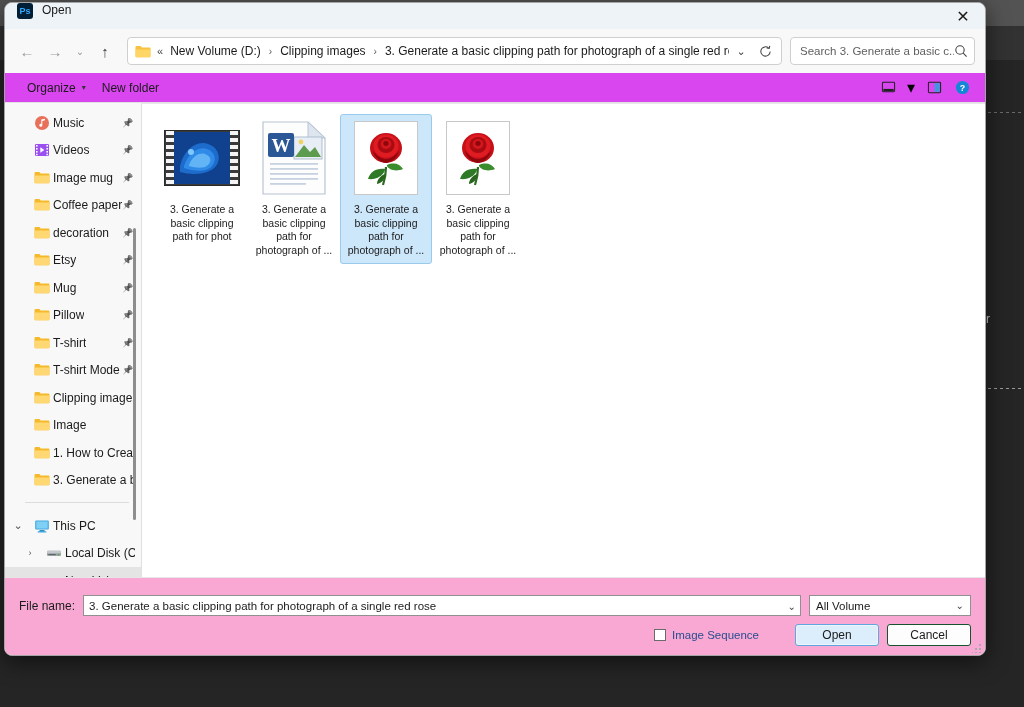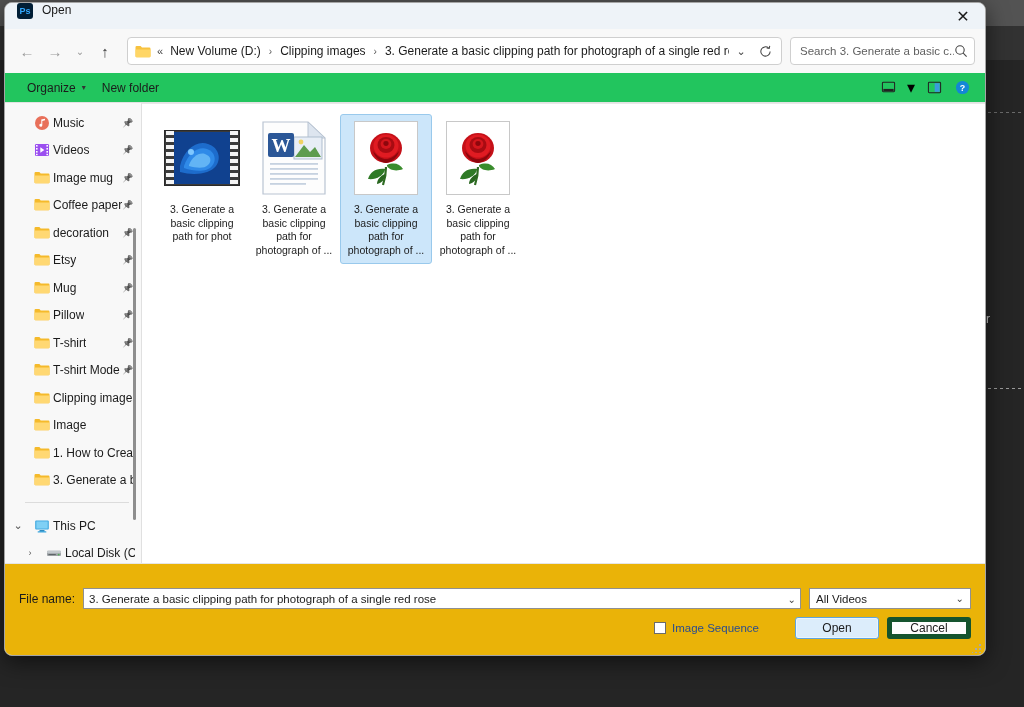--- a/index.html
+++ b/index.html
@@ -123,21 +123,21 @@
   .searchbox input {
     flex: 1 1 auto; border: 0; outline: 0; font-size: 11.5px;
     color: #4a4a4a; background: transparent; min-width: 0;
     font-family: "Liberation Sans", sans-serif;
   }
   .searchbox input::placeholder { color: #606060; }
 
   
   .toolbar {
     height: 30px; flex: 0 0 30px;
-    background: #22c55e;
+    background: #d946ef;
     display: flex; align-items: center;
     padding: 0 10px 0 14px;
     border-bottom: 1px solid #e2e2e2;
   }
   .tb-item {
     font-size: 12px; color: #1b1b1b; padding: 4px 8px; border-radius: 4px;
     display: flex; align-items: center; gap: 6px;
   }
   .tb-caret { font-size: 8px; color: #333; }
   .tb-right { margin-left: auto; display: flex; align-items: center; gap: 2px; }
@@ -228,22 +228,22 @@
     background: radial-gradient(ellipse at 38% 42%, #9ddaff 0%, #3d8ee0 35%, #13499a 72%, #0a2d63 100%);
     position: relative; overflow: hidden;
   }
 
   .thumb-doc { width: 68px; height: 74px; position: relative; }
   .thumb-rose { width: 64px; height: 74px; background: #fff;
      border: 1px solid #c8c8c8; display:flex; align-items:center; justify-content:center; }
 
   
   .footer {
-    flex: 0 0 62px; background: #eab308;
-    position: relative; padding: 16px 14px;
+    flex: 0 0 62px; background: #f9a8d4;
+    position: relative; padding: 9px 14px;
     border-top: 1px solid #e6e6e6;
   }
   .fn-row {
     display: flex; align-items: center; padding-top: 8px; gap: 0;
   }
   .fn-label { font-size: 12px; color: #1b1b1b; margin-right: 8px; }
   .fn-input {
     flex: 1 1 auto; height: 21px; background: #fff;
     border: 1px solid #909090; padding: 0 16px 0 5px;
     font-size: 11.5px; color: #1b1b1b; outline: none;
@@ -271,21 +271,21 @@
     margin-right: 36px;
   }
   .chk-box {
     width: 12px; height: 12px; background: #fff;
     border: 1px solid #6b6b6b;
   }
   .chk-label { font-size: 11.5px; color: #2a4d8f; }
   .btn {
     width: 84px; height: 22px; font-size: 12px;
     display: flex; align-items: center; justify-content: center;
-    border: 5px solid #14532d; background: #fdfdfd; color: #1b1b1b;
+    border: 1px solid #14532d; background: #fdfdfd; color: #1b1b1b;
     border-radius: 3px;
   }
   .btn.primary {
     background: #dcedfb; border: 1px solid #60a5dd; margin-right: 8px;
     box-shadow: inset 0 0 0 1px #eaf5fd;
   }
   .resize-grip {
     position: absolute; right: 3px; bottom: 2px; width: 10px; height: 10px;
     background:
       radial-gradient(circle at 8px 2px, #a9a9a9 1px, transparent 1.2px),
@@ -674,21 +674,21 @@
   </div>
 
   <div class="footer">
     <div class="fn-row">
       <div class="fn-label">File name:</div>
       <div class="fn-wrap">
         <input class="fn-input" value="3. Generate a basic clipping path for photograph of a single red rose" style="">
         <span class="fn-caret">⌄</span>
       </div>
       <div class="fmt-select">
-        <span>All Videos</span>
+        <span>All Volume</span>
         <span class="fmt-caret">⌄</span>
       </div>
     </div>
     <div class="btn-row">
       <div class="chk-wrap">
         <span class="chk-box"></span>
         <span class="chk-label">Image Sequence</span>
       </div>
       <div class="btn primary">Open</div>
       <div class="btn">Cancel</div>

